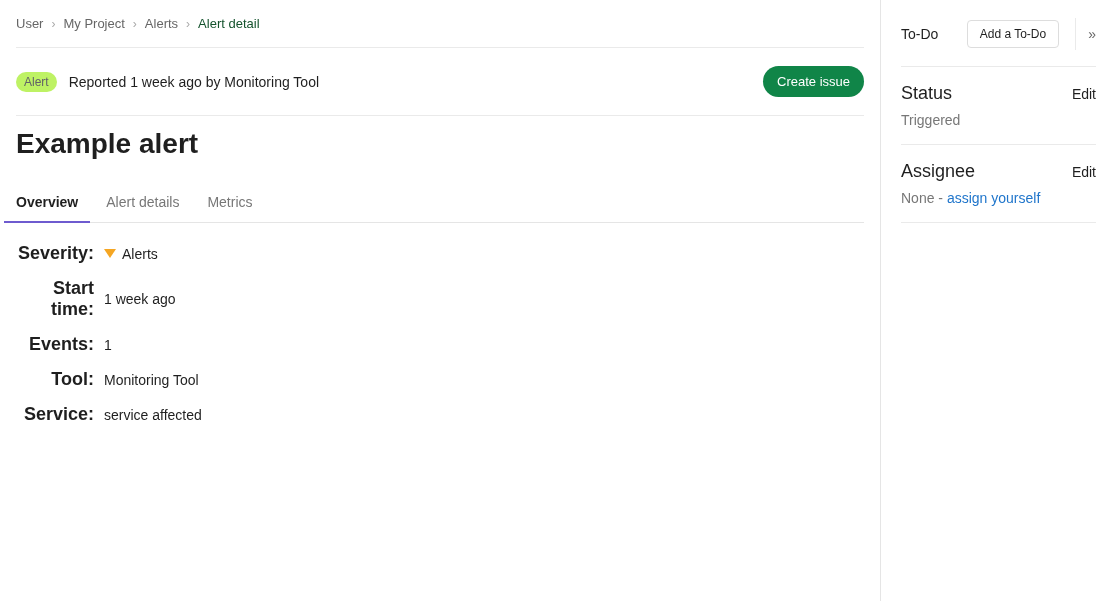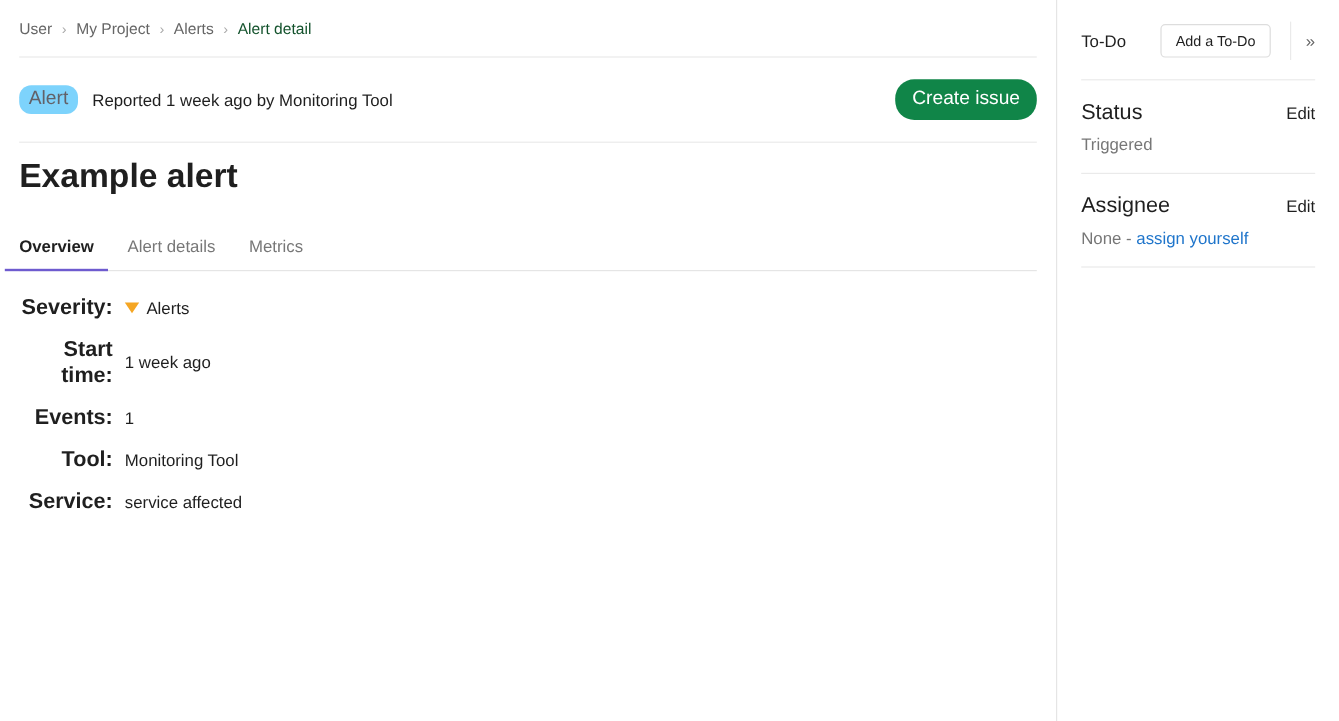--- a/index.html
+++ b/index.html
@@ -58,38 +58,38 @@
       justify-content: space-between;
       padding: 18px 0;
       border-bottom: 1px solid #eaeaea;
     }
     .header-left {
       display: flex;
       align-items: center;
       gap: 12px;
     }
     .badge {
-      background: #7dd3fc;
+      background: #bef264;
       color: #626168;
-      font-size: 16px;
+      font-size: 12px;
       padding: 3px 8px;
       border-radius: 10px;
       font-weight: 500;
     }
     .header-meta {
       color: #1f1f1f;
       font-size: 14px;
     }
     .btn-primary {
       background: #108548;
       color: #fff;
       border: none;
       padding: 8px 14px;
       border-radius: 16px;
-      font-size: 16px;
+      font-size: 13px;
       font-weight: 500;
       cursor: pointer;
     }
 
     
     .title {
       font-size: 28px;
       font-weight: 700;
       margin-top: 12px;
       margin-bottom: 24px;

